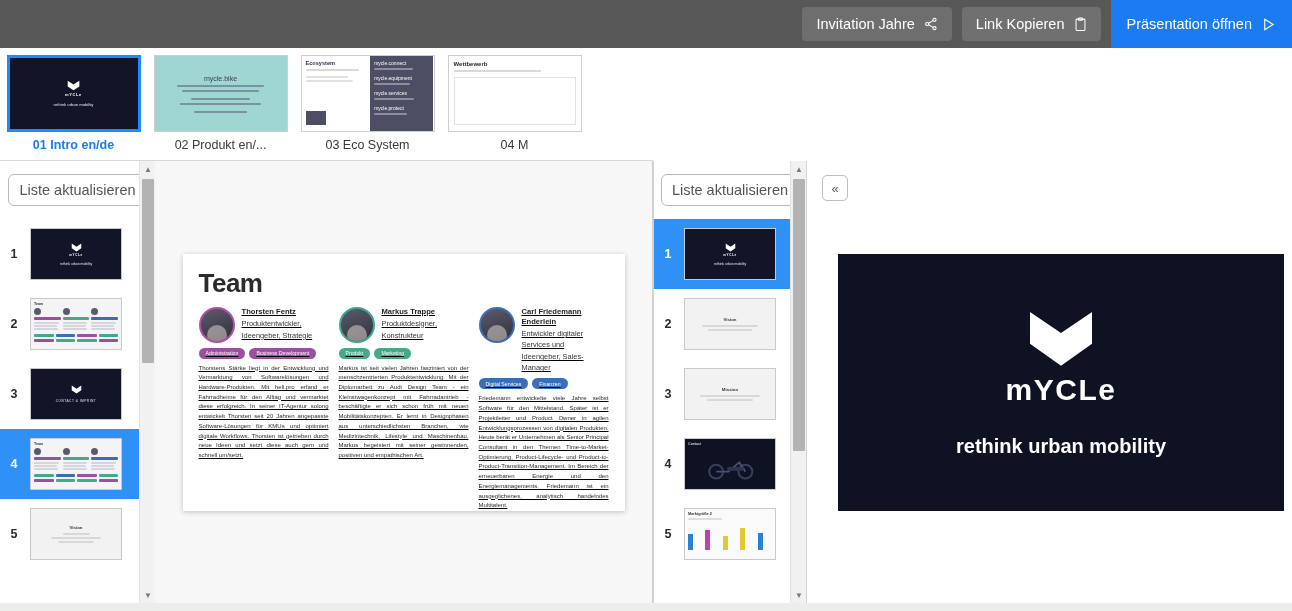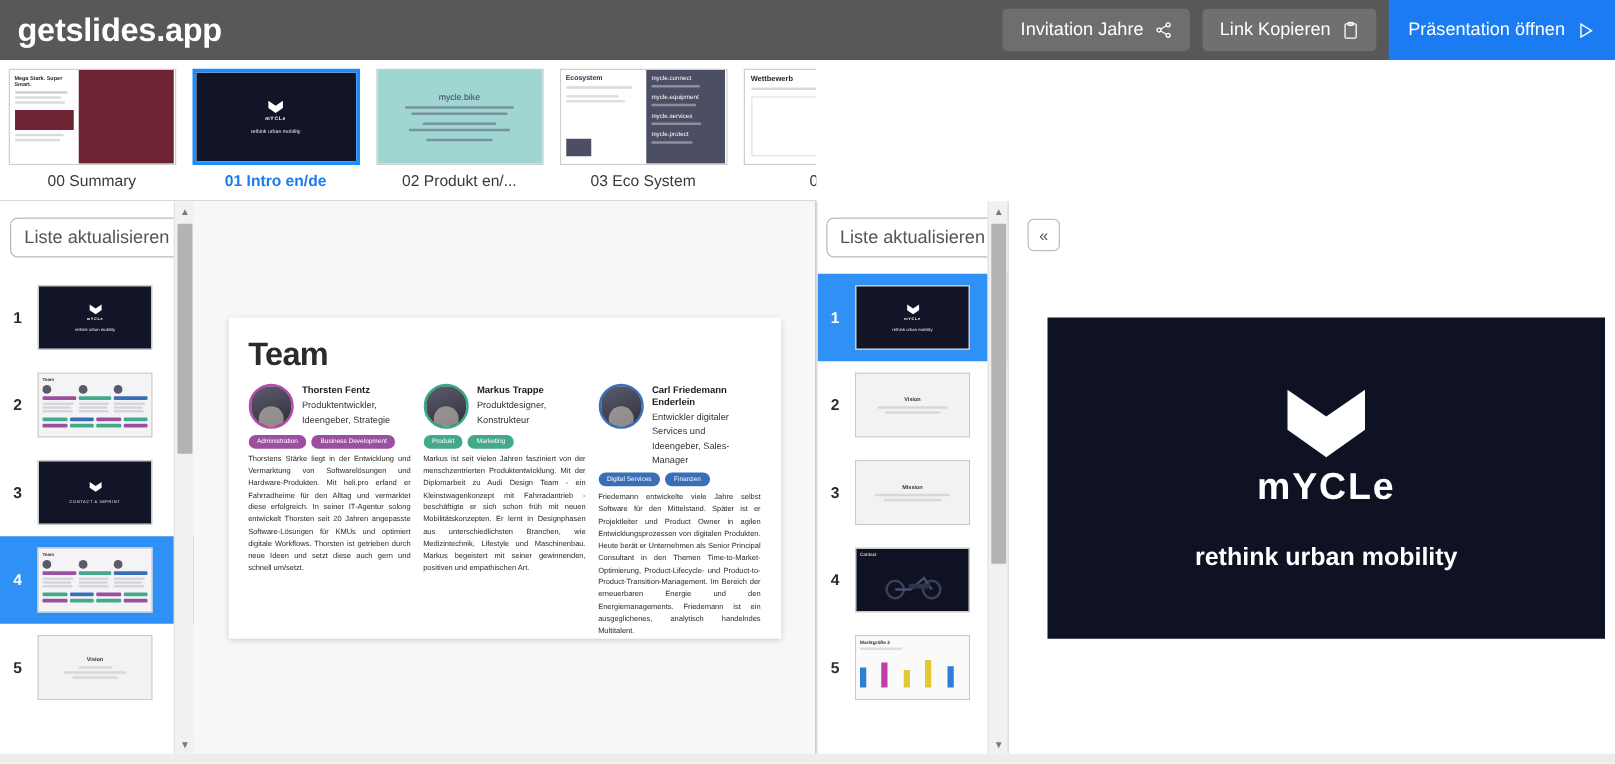--- a/index.html
+++ b/index.html
@@ -133,21 +133,21 @@
     display: flex; align-items: center; justify-content: center;
     overflow: hidden;
   }
   .center-slide {
     width: 442px; height: 257px; background: #ffffff;
     box-shadow: 0 1px 5px rgba(0,0,0,.22); padding: 14px 16px;
     position: relative; overflow: hidden;
   }
   .team-title { font-size: 26px; color: #2b2b2b; font-weight: bold; letter-spacing:-.5px; }
   .team-cols { display: flex; gap: 10px; margin-top: 8px; }
-  .team-col { flex: 1 1 0; min-width: 0; }
+  .team-col { flex: 1 1 0; min-width: 0; text-decoration: underline; }
   .team-head { display: flex; gap: 7px; align-items: flex-start; }
   .avatar {
     width: 36px; height: 36px; border-radius: 50%; flex: 0 0 auto;
     background: linear-gradient(160deg,#5c5c6e,#2e2e3a);
     border: 2px solid #b44fa8; overflow:hidden; position:relative;
   }
   .avatar.c2 { border-color: #3aa98a; }
   .avatar.c3 { border-color: #3d6fb5; }
   .avatar::after {
     content:""; position:absolute; left:50%; top:52%;
@@ -209,21 +209,20 @@
   .divider-v {
     position: absolute; top: 161px; width: 1px; height: 442px; background: #d4d4d4;
   }
 </style>
 </head>
 <body>
 
 <div id="app">
 
   <div class="topbar">
-    <div class="brand">getslides.app</div>
     <div class="topbar-actions">
 
       <button class="tb-btn">
         <span>Invitation Jahre</span>
         <span class="tb-ico">
           <svg width="14" height="14" viewBox="0 0 16 16" fill="none" stroke="#fff" stroke-width="1.2">
             <circle cx="12" cy="3.2" r="1.8"></circle>
               <circle cx="12" cy="12.8" r="1.8"></circle>
               <circle cx="3.6" cy="8" r="1.8"></circle>
             <line x1="5.2" y1="7.1" x2="10.4" y2="4.1"></line>
@@ -248,37 +247,20 @@
           <svg width="15" height="15" viewBox="0 0 16 16" fill="none" stroke="#fff" stroke-width="1.2">
             <polygon points="4,2.5 13,8 4,13.5"></polygon>
           </svg>
         </span>
       </button>
     </div>
   </div>
 
   <div class="filmstrip">
 
-    <div class="fs-item">
-      <div class="fs-thumb">
-        <div class="m m-summary">
-          <div class="m-sum-l">
-            <div style="font-size:4.4px;font-weight:bold;color:#2b2b2b;">Mega Stark. Super Smart.</div>
-            <div class="m-line" style="width:90%;margin-top:3px;background:#cfcfcf"></div>
-            <div class="m-line" style="width:80%;margin-top:2px;background:#dcdcdc"></div>
-            <div class="m-line" style="width:86%;margin-top:2px;background:#dcdcdc"></div>
-            <div style="margin-top:5px;height:16px;background:#6d2433;"></div>
-            <div class="m-line" style="width:84%;margin-top:3px;background:#dcdcdc"></div>
-            <div class="m-line" style="width:76%;margin-top:2px;background:#dcdcdc"></div>
-          </div>
-          <div class="m-sum-r"></div>
-        </div>
-      </div>
-      <div class="fs-label">00 Summary</div>
-    </div>
 
     <div class="fs-item active">
       <div class="fs-thumb">
         <div class="m m-dark">
           <div class="m-logo">
             <svg viewBox="0 0 40 34">
                 <path d="M2 2 L2 20 L20 32 L38 20 L38 2 L20 14 Z" fill="#fff"></path>
               </svg>
           </div>
           <div class="m-logoword">mYCLe</div>

